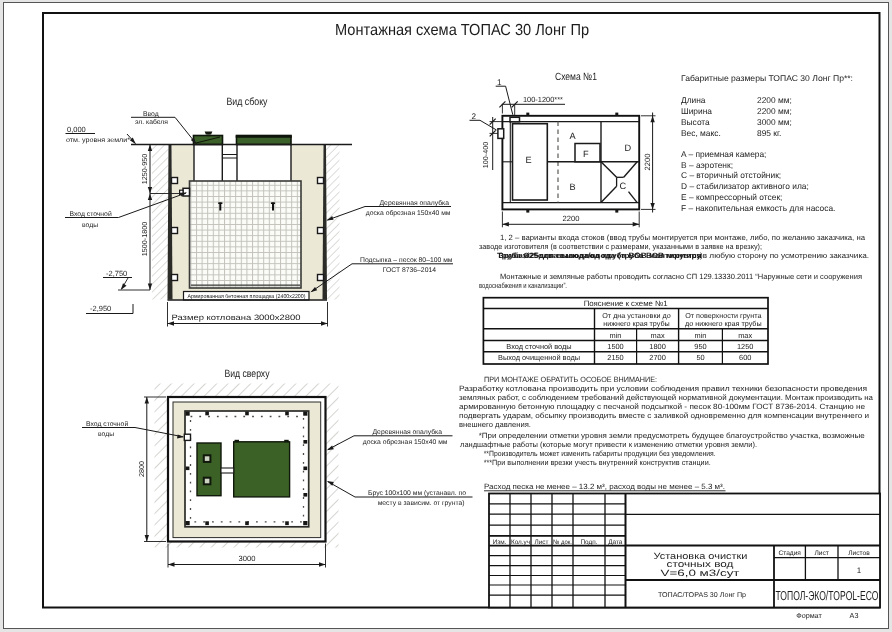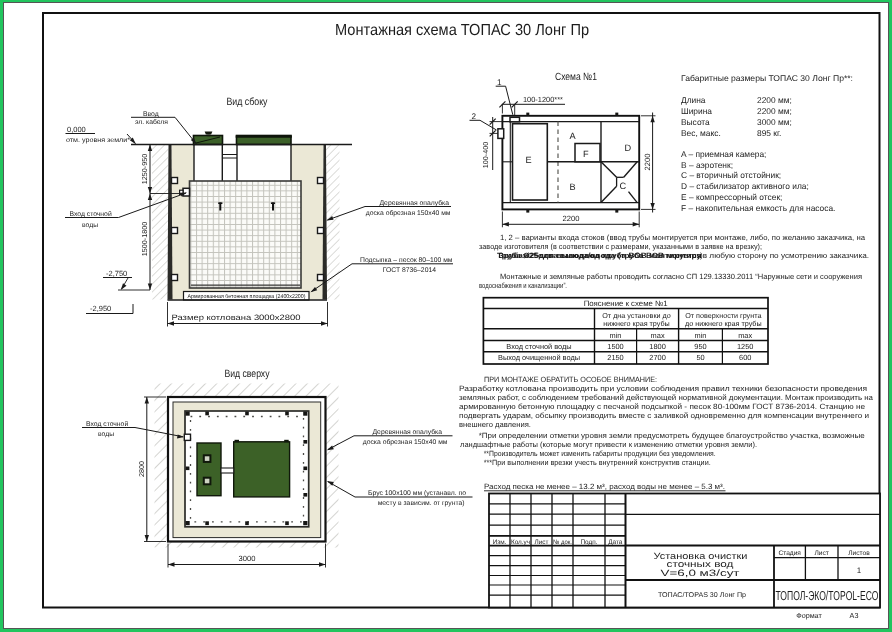--- a/index.html
+++ b/index.html
@@ -1,16 +1,16 @@
 <!DOCTYPE html>
 <html><head>
 <meta charset="utf-8">
 <style>
   html,body{margin:0;padding:0;background:#ffffff;}
-  .page{position:relative;width:892px;height:632px;background:#22c55e;overflow:hidden;}
+  .page{position:relative;width:892px;height:632px;background:#e5e5e5;overflow:hidden;}
   svg text{font-family:"Liberation Sans",sans-serif;fill:#1c1c1c;-webkit-font-smoothing:antialiased;}
   *{-webkit-font-smoothing:antialiased;text-rendering:geometricPrecision;}
 </style>
 </head>
 <body>
 <div class="page">
 <svg width="892" height="632" viewBox="0 0 892 632" shape-rendering="auto">
 <defs>
   <pattern id="hatch" width="5.6" height="5.6" patternUnits="userSpaceOnUse" patternTransform="rotate(45)">
     <rect width="5.6" height="5.6" fill="#ffffff"></rect>

